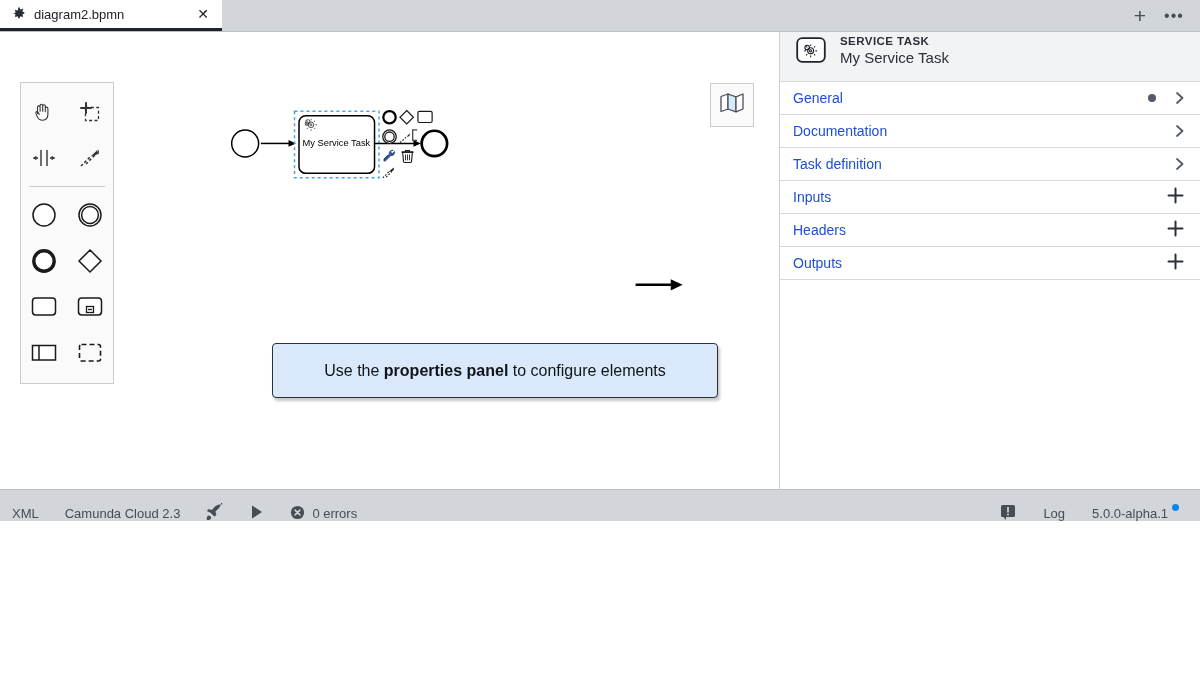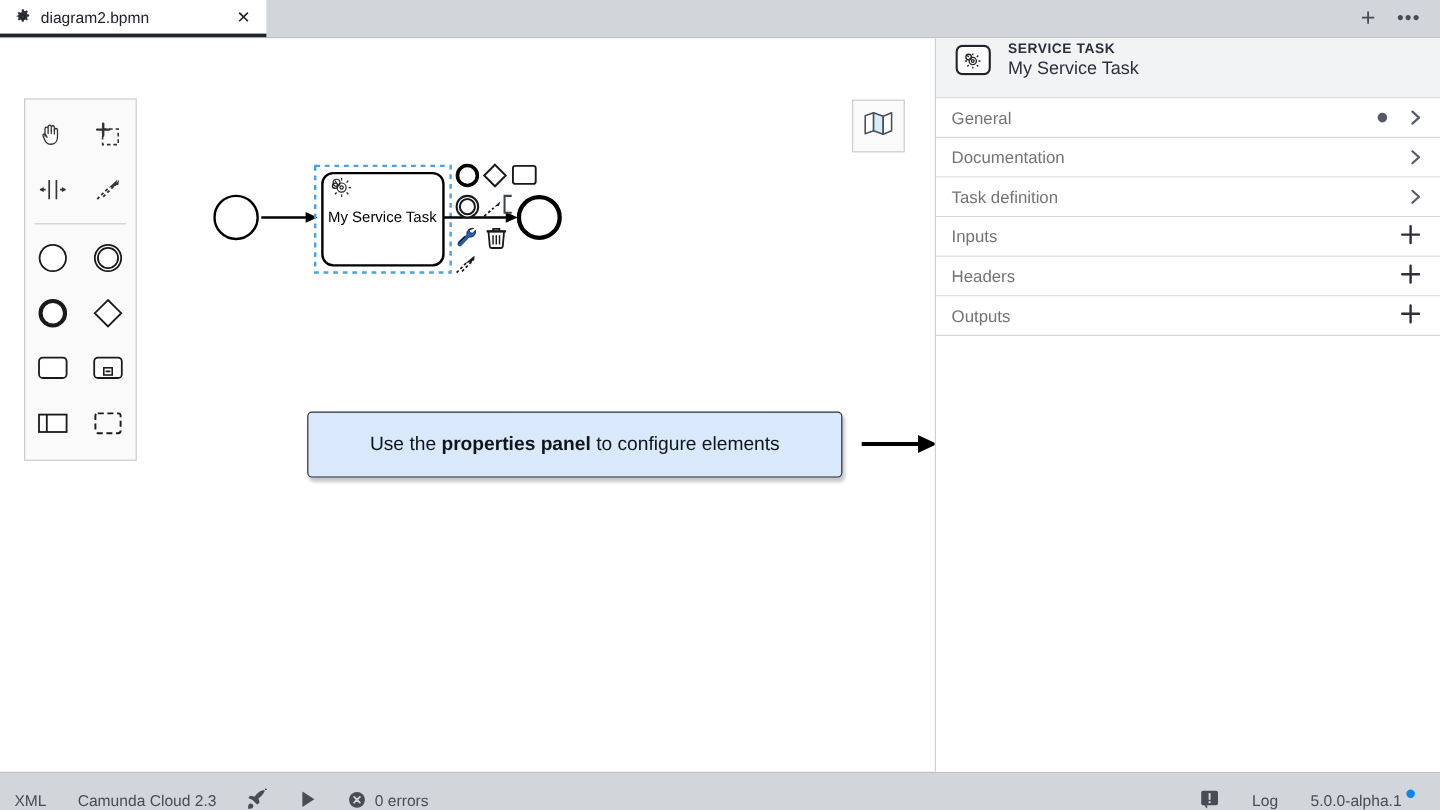--- a/index.html
+++ b/index.html
@@ -7,21 +7,21 @@
     margin: 0; padding: 0;
     width: 1200px; height: 675px;
     overflow: hidden;
     font-family: "Liberation Sans", sans-serif;
     background: #ffffff;
   }
 
   #app {
     position: relative;
     width: 1200px;
-    height: 675px;
+    height: 521px;
     display: flex;
     flex-direction: column;
     background: #ffffff;
   }
 
   
   .tabbar {
     position: relative;
     height: 32px;
     min-height: 32px;
@@ -121,21 +121,21 @@
   
   .bpmn-layer {
     position: absolute;
     left: 0; top: 0; width: 100%; height: 100%;
     pointer-events: none;
   }
 
   
   .callout {
     position: absolute;
-    left: 256px; top: 311px;
+    left: 272px; top: 311px;
     width: 446px; height: 55px;
     background: #d9e9fb;
     border: 1px solid #2b2f36;
     border-radius: 4px;
     display: flex; align-items: center; justify-content: center;
     font-size: 16px;
     color: #111418;
     box-shadow: 2px 3px 3px rgba(0,0,0,0.22);
   }
   .callout b { font-weight: bold; }
@@ -164,21 +164,21 @@
     color: #2b3039; text-transform: uppercase;
   }
   .props-name { font-size: 15px; color: #2b3039; }
 
   .prop-group {
     height: 33px;
     display: flex; align-items: center;
     padding: 0 14px 0 13px;
     border-bottom: 1px solid #d5d8dd;
     font-size: 14px;
-    color: #737373;
+    color: #1d4ed8;
     background: #ffffff;
     cursor: pointer;
   }
   .prop-group-label { flex: 1 1 auto; }
   .prop-dot {
     width: 8px; height: 8px; border-radius: 50%;
     background: #545a66;
     margin-right: 18px;
   }
   .chev { color: #545a66; display: flex; align-items: center; }

